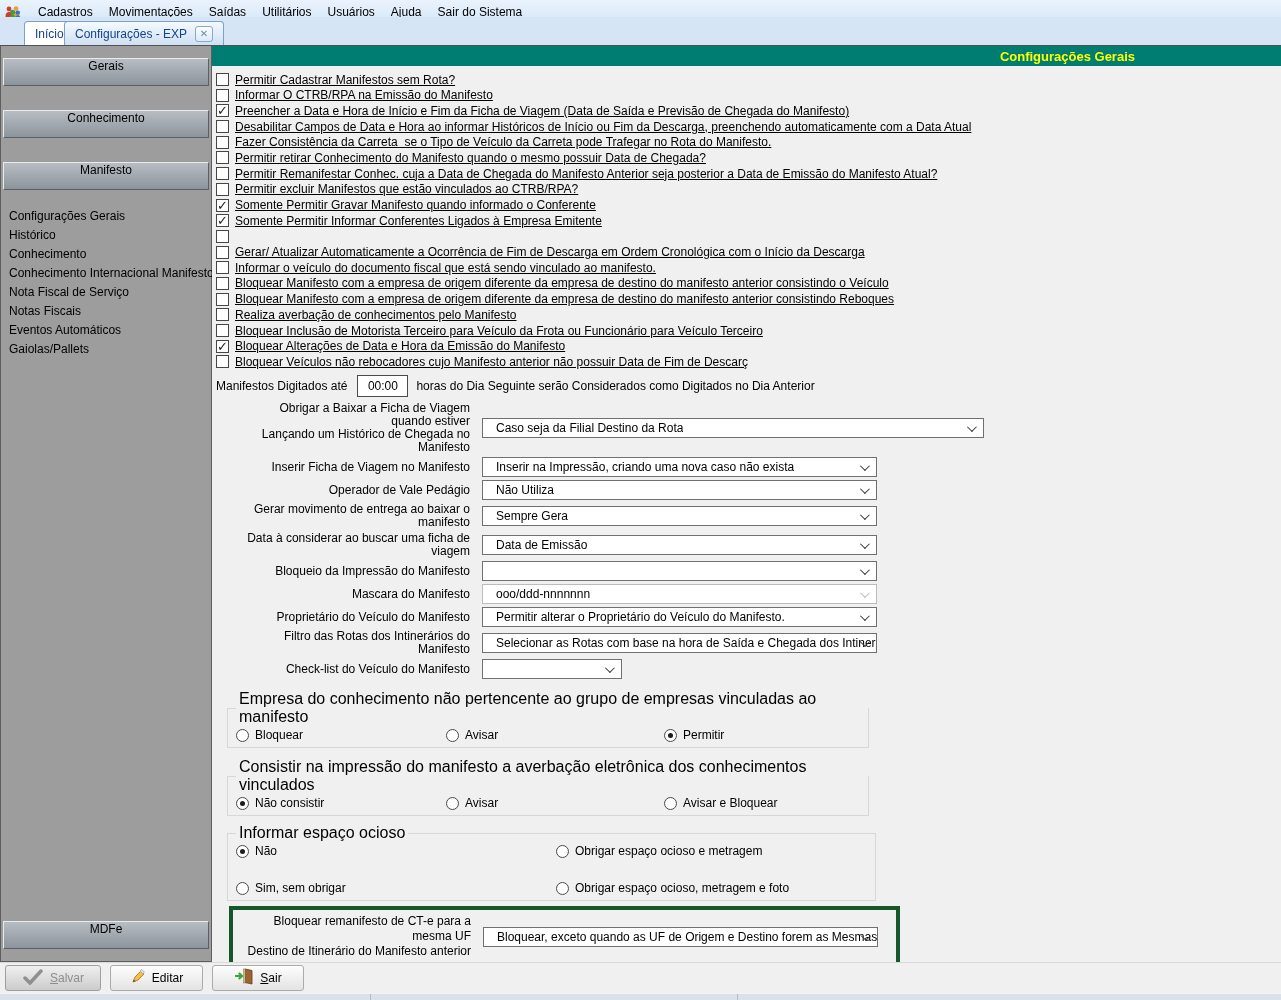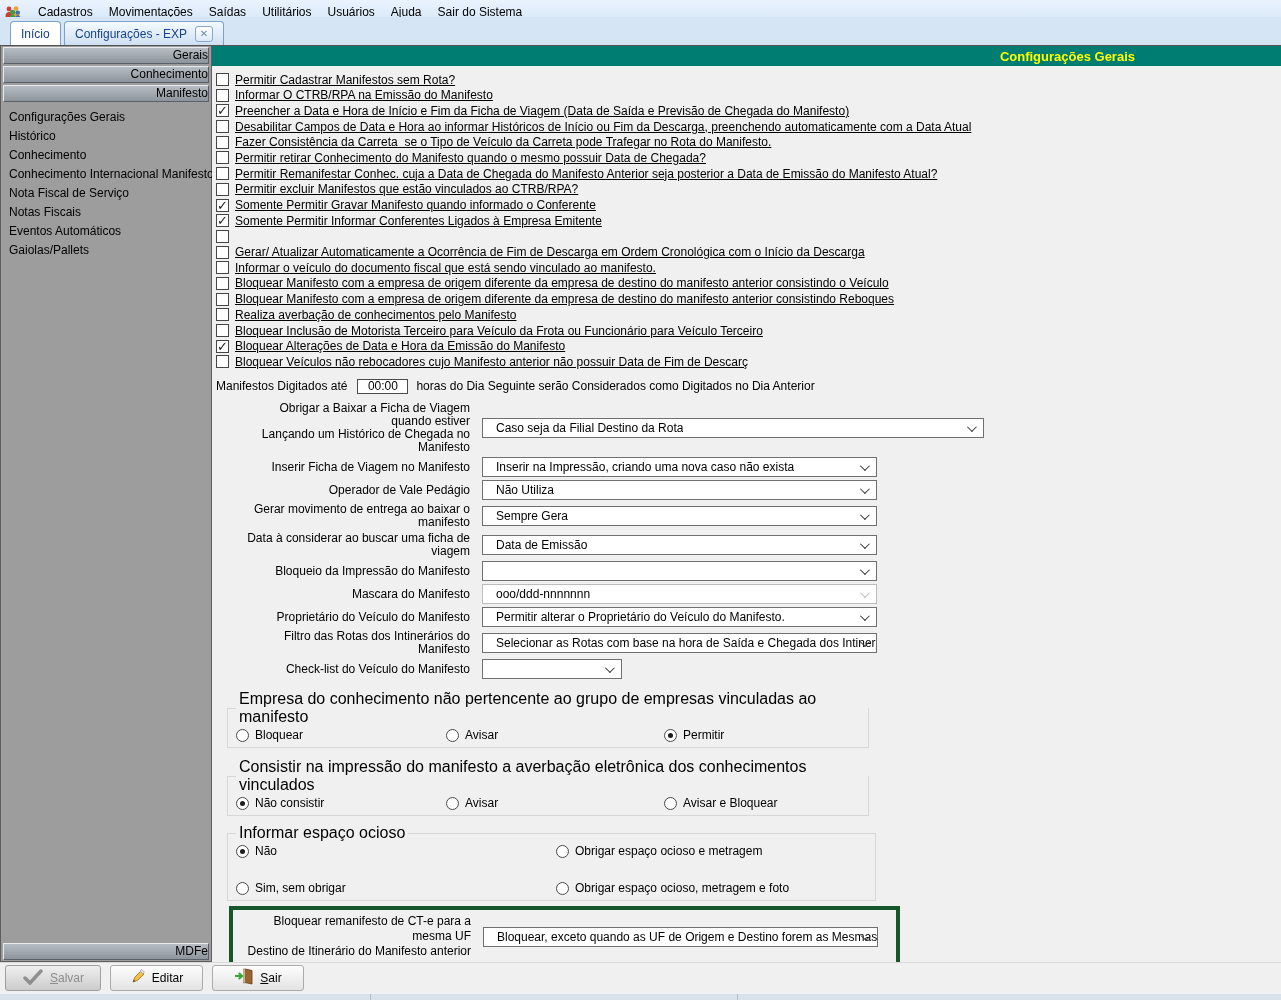--- a/index.html
+++ b/index.html
@@ -12,34 +12,34 @@
     background:linear-gradient(#eaf3fd,#d5e6f7); border-bottom:1px solid #c3d6ea;
     display:flex; align-items:center; gap:16px; padding-left:4px; }
   .menubar .logo { width:18px; height:15px; display:inline-block; }
   .menu-item { cursor:default; white-space:nowrap; }
   .accel { text-decoration:underline; }
 
   
   .tabbar { position:absolute; top:17px; left:0; right:0; height:28px; background:#d5e5f5; }
   .tab { position:absolute; bottom:0; height:24px; border:1px solid #7ba2c9; border-bottom:none;
     border-radius:4px 4px 0 0; display:flex; align-items:center; padding:0 10px; color:#15428b; }
-  .tab.active { left:10px; background:#fff; }
+  .tab.active { left:24px; background:#fff; }
   .tab.inactive { left:64px; background:linear-gradient(#f4faff,#cfe0f2); }
   .tab-close { margin-left:8px; width:18px; height:16px; border:1px solid #8aa8c8; border-radius:3px;
     background:linear-gradient(#fdfeff,#dceaf6); color:#6a8cae; font-size:10px; line-height:14px;
     text-align:center; cursor:pointer; }
 
   
   .main { position:absolute; top:45px; left:0; right:0; height:917px; display:flex; border-top:1px solid #525252; }
 
   
   .sidebar { width:212px; background:#9d9d9d; border:1px solid #5e5e5e; border-top:none;
     display:flex; flex-direction:column; }
-  .side-header { height:17px; margin:1px 2px; background:linear-gradient(#b7bdc3,#8d949b);
-    border:1px solid; border-color:#e8ebee #596069 #596069 #e8ebee; text-align:right;
+  .side-header { height:28px; margin:12px 2px; background:linear-gradient(#b7bdc3,#8d949b);
+    border:1px solid; border-color:#e8ebee #596069 #596069 #e8ebee; text-align:center;
     line-height:15px; cursor:pointer; flex:0 0 auto; }
   .side-items { padding-top:4px; }
   .side-item { padding:3px 4px 3px 8px; height:19px; cursor:pointer; white-space:nowrap; }
   .side-spacer { flex:1 1 auto; }
 
   
   .content { flex:1 1 auto; background:#f0f0f0; overflow:hidden; }
   .titlebar { height:20px; background:#007d72; display:flex; align-items:center;
     justify-content:flex-end; padding-right:146px; }
   .titlebar .t { color:#ffff00; font-weight:bold; font-size:13px; }
@@ -47,21 +47,21 @@
   
   .cb-list { padding:7px 0 0 4px; }
   .cb-row { display:flex; align-items:center; margin-bottom:2.7px; height:13px; }
   .cb { width:13px; height:13px; background:#fff; border:1px solid #454545; flex:0 0 auto;
     position:relative; cursor:pointer; }
   .cb.checked::after { content:"✓"; position:absolute; left:0px; top:-2px; font-size:13px; color:#1c1c1c; }
   .cb-label { margin-left:6px; white-space:pre;text-decoration:underline; }
 
   
   .dig-row { display:flex; align-items:center; margin:7px 0 0 4px; height:22px; }
-  .dig-input { width:51px; height:15px; margin:0 8px 0 10px; border:1px solid #4a4a4a; background:#fff;
+  .dig-input { width:51px; height:22px; margin:0 8px 0 10px; border:1px solid #4a4a4a; background:#fff;
     text-align:center; font-family:"Liberation Sans", sans-serif; font-size:12px; }
 
   
   .form-area { margin-top:5px; }
   .form-row { display:flex; align-items:center; margin-bottom:3px; }
   .form-label { width:258px; text-align:right; line-height:13px; flex:0 0 auto;padding-left:31px; }
   .combo { height:20px; width:395px; margin-left:12px; background:#fff; border:1px solid #707070;
     display:flex; align-items:center; padding-left:13px; cursor:pointer; position:relative; }
   .combo.wide { width:502px; }
   .combo.small { width:140px; }

